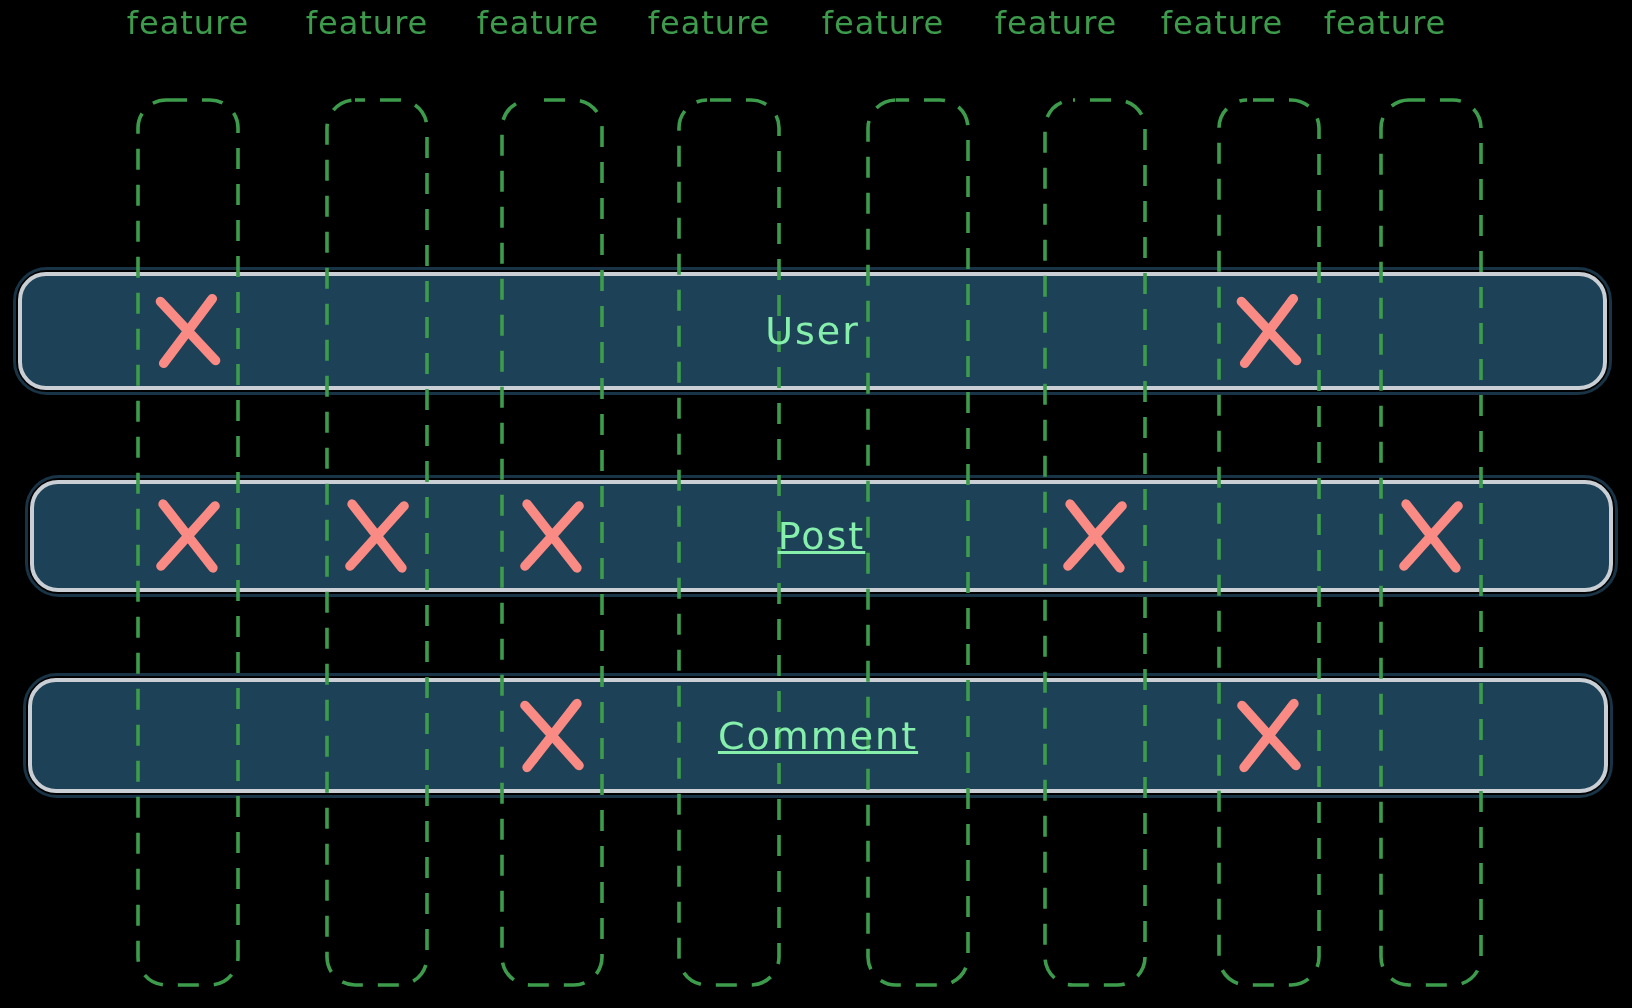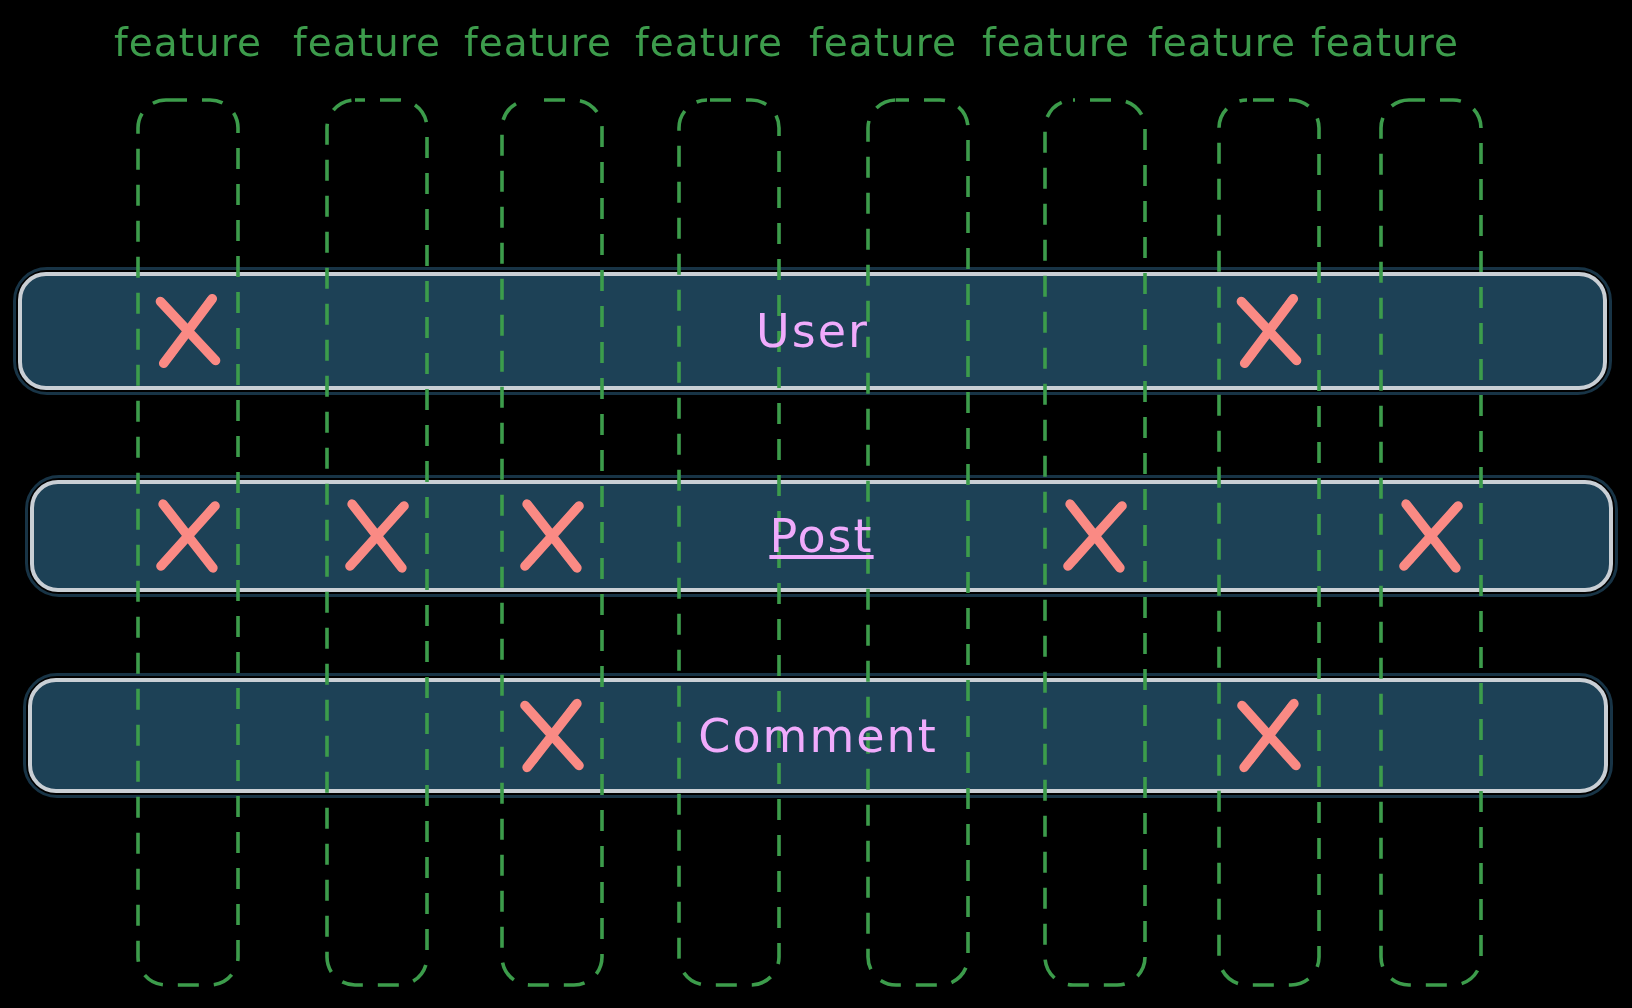--- a/index.html
+++ b/index.html
@@ -33,31 +33,31 @@
   .bar::before {
     content: "";
     position: absolute;
     inset: -9px;
     border: 3px solid rgba(25, 55, 74, 0.95);
     border-radius: 34px;
     pointer-events: none;
   }
   .bar-label {
     transform: translate(-50%, -50%);
-    color: #f0abfc;
-    font-size: 46px;
+    color: #86efac;
+    font-size: 38px;
     font-weight: 500;
     letter-spacing: 2px;
     white-space: nowrap;
   }
   .feature-label {
-    top: 20px;
+    top: 4px;
     transform: translateX(-50%);
     color: #3d9c4c;
-    font-size: 39px;
+    font-size: 32px;
     font-weight: 500;
     letter-spacing: 1px;
     white-space: nowrap;
   }
 </style>
 </head>
 <body>
 
 <div class="canvas">
 
@@ -71,21 +71,21 @@
       <rect x="502" y="100" width="100" height="885" rx="28" fill="none" stroke="#3c9c4b" stroke-width="3.6" stroke-dasharray="21 15" stroke-dashoffset="22"></rect>
       <rect x="679" y="100" width="100" height="885" rx="28" fill="none" stroke="#3c9c4b" stroke-width="3.6" stroke-dasharray="21 15" stroke-dashoffset="33"></rect>
       <rect x="868" y="100" width="100" height="885" rx="28" fill="none" stroke="#3c9c4b" stroke-width="3.6" stroke-dasharray="21 15" stroke-dashoffset="8"></rect>
       <rect x="1045" y="100" width="100" height="885" rx="28" fill="none" stroke="#3c9c4b" stroke-width="3.6" stroke-dasharray="21 15" stroke-dashoffset="19"></rect>
       <rect x="1219" y="100" width="100" height="885" rx="28" fill="none" stroke="#3c9c4b" stroke-width="3.6" stroke-dasharray="21 15" stroke-dashoffset="30"></rect>
       <rect x="1381" y="100" width="100" height="885" rx="28" fill="none" stroke="#3c9c4b" stroke-width="3.6" stroke-dasharray="21 15" stroke-dashoffset="5"></rect>
     </svg>
 
   <span class="bar-label" id="barlabel-0" style="left: 812.5px; top: 331px;">User</span>
   <span class="bar-label" id="barlabel-1" style="left: 821.5px; top: 536px; text-decoration: underline;">Post</span>
-  <span class="bar-label" id="barlabel-2" style="left: 818px; top: 735.5px;">Comment</span>
+  <span class="bar-label" id="barlabel-2" style="left: 818px; top: 735.5px; text-decoration: underline;">Comment</span>
 
   <div id="feature-labels">
       <span class="feature-label" style="left: 188px; position: absolute;">feature</span>
       <span class="feature-label" style="left: 367px; position: absolute;">feature</span>
       <span class="feature-label" style="left: 538px; position: absolute;">feature</span>
       <span class="feature-label" style="left: 709px; position: absolute;">feature</span>
       <span class="feature-label" style="left: 883px; position: absolute;">feature</span>
       <span class="feature-label" style="left: 1056px; position: absolute;">feature</span>
       <span class="feature-label" style="left: 1222px; position: absolute;">feature</span>
       <span class="feature-label" style="left: 1385px; position: absolute;">feature</span>

